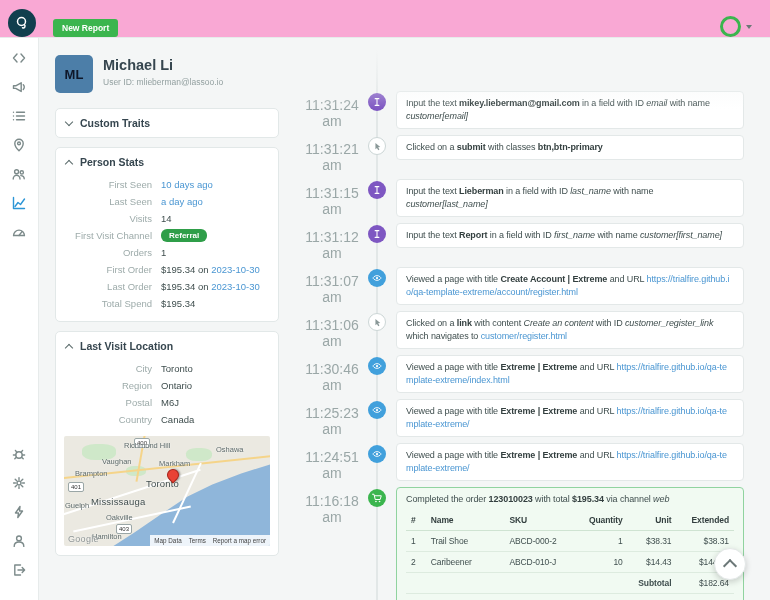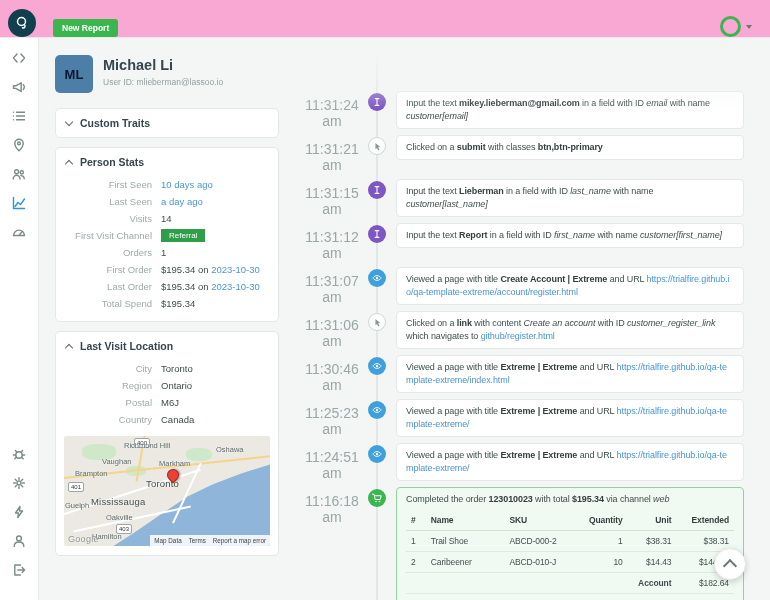--- a/index.html
+++ b/index.html
@@ -40,22 +40,22 @@
     font-weight:bold;color:#36464f;cursor:pointer}
   .chev{width:5px;height:5px;border-left:1.6px solid #5a6a6a;border-bottom:1.6px solid #5a6a6a;
     display:inline-block;flex:none}
   .chev.down{transform:rotate(-45deg);margin-top:-3px}
   .chev.up{transform:rotate(135deg);margin-top:3px}
   .card-b{padding:0 10px 9px}
   .srow{display:flex;font-size:9.5px;line-height:17px}
   .slabel{width:86px;text-align:right;color:#9dabaa;padding-right:9px;flex:none}
   .sval{color:#3f4e4e}
   .sval .lnk,.lnk{color:#4a96d2;text-decoration:none;cursor:pointer}
-  .badge{display:inline-block;background:#2f9e49;color:#fff;font-size:8px;font-weight:normal;
-    padding:2px 8px;border-radius:0;line-height:9px;vertical-align:1px}
+  .badge{display:inline-block;background:#2f9e49;color:#fff;font-size:8px;font-weight:bold;
+    padding:2px 8px;border-radius:6px;line-height:9px;vertical-align:1px}
   
   .map{height:110px;margin:8px 0 0 -2px;width:206px;position:relative;background:#ebe9e1;
     overflow:hidden;border-radius:2px;cursor:grab}
   .water{position:absolute;inset:0;background:#8fb6da;
     clip-path:polygon(100% 26%,100% 100%,24% 100%,34% 88%,48% 70%,60% 55%,72% 44%,86% 34%)}
   .park{position:absolute;background:#cfe8c9;border-radius:40%}
   .road{position:absolute;background:#fff}
   .road.y{background:#f5d489}
   .hwy{position:absolute;background:#fff;border:1px solid #9aa6a6;border-radius:2px;
     font-size:6px;padding:0 2px;color:#333;line-height:8px}
@@ -378,21 +378,21 @@
     </div>
 
     <div class="event">
       <span class="etime">11:31:06 am</span>
       <span class="edot click">
         <svg width="11" height="11" viewBox="0 0 16 16">
             <path d="M5 3l7 5.6-3.1.5 1.9 3.4-1.7 1-1.9-3.5L5 12z" fill="#8a9898"></path>
           </svg>
       </span>
       <div class="ecard">
-          <p><span class="seg-n">Clicked on a </span><span class="seg-b">link</span><span class="seg-n"> with content </span><span class="seg-i">Create an account</span><span class="seg-n"> with ID </span><span class="seg-i">customer_register_link</span><span class="seg-n"> which navigates to </span><a href="#" class="seg-a">github/register.html</a></p>
+          <p><span class="seg-n">Clicked on a </span><span class="seg-b">link</span><span class="seg-n"> with content </span><span class="seg-i">Create an content</span><span class="seg-n"> with ID </span><span class="seg-i">customer_register_link</span><span class="seg-n"> which navigates to </span><a href="#" class="seg-a">customer/register.html</a></p>
         </div>
     </div>
 
     <div class="event">
       <span class="etime">11:30:46 am</span>
       <span class="edot view">
         <svg width="12" height="12" viewBox="0 0 16 16">
             <path d="M2.5 8s2-3.2 5.5-3.2S13.5 8 13.5 8s-2 3.2-5.5 3.2S2.5 8 2.5 8z" stroke="#fff" fill="none" stroke-width="1.2"></path>
             <circle cx="8" cy="8" r="1.5" fill="#fff"></circle>
           </svg>
@@ -461,21 +461,21 @@
             </tr>
             <tr>
               <td>2</td>
               <td>Caribeener</td>
               <td>ABCD-010-J</td>
               <td class="r">10</td>
               <td class="r">$14.43</td>
               <td class="r">$144.30</td>
             </tr>
             <tr>
-              <td colspan="5" class="sl">Account</td>
+              <td colspan="5" class="sl">Subtotal</td>
               <td class="r">$182.64</td>
             </tr>
             <tr>
               <td colspan="5" class="sl">Discount</td>
               <td class="r">$7.23</td>
             </tr>
             <tr>
               <td colspan="5" class="sl">International Ground</td>
               <td class="r"></td>
             </tr>

